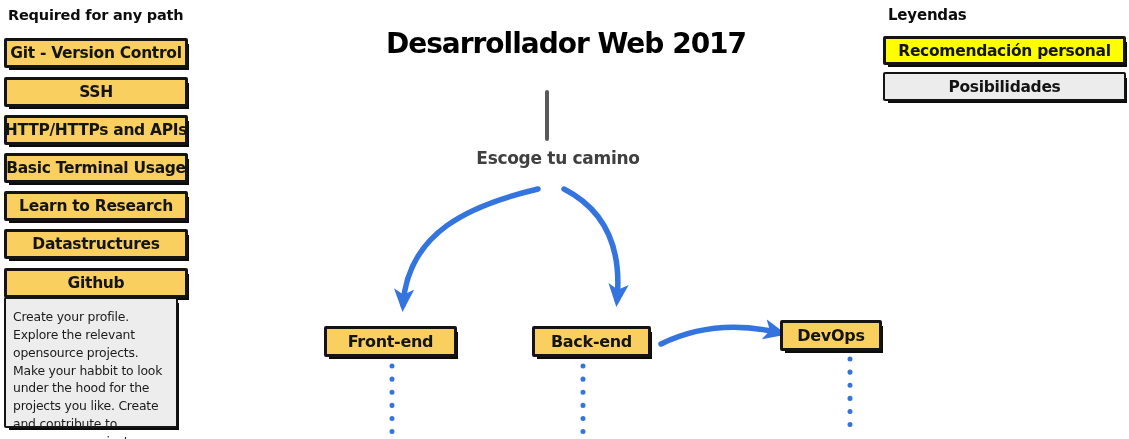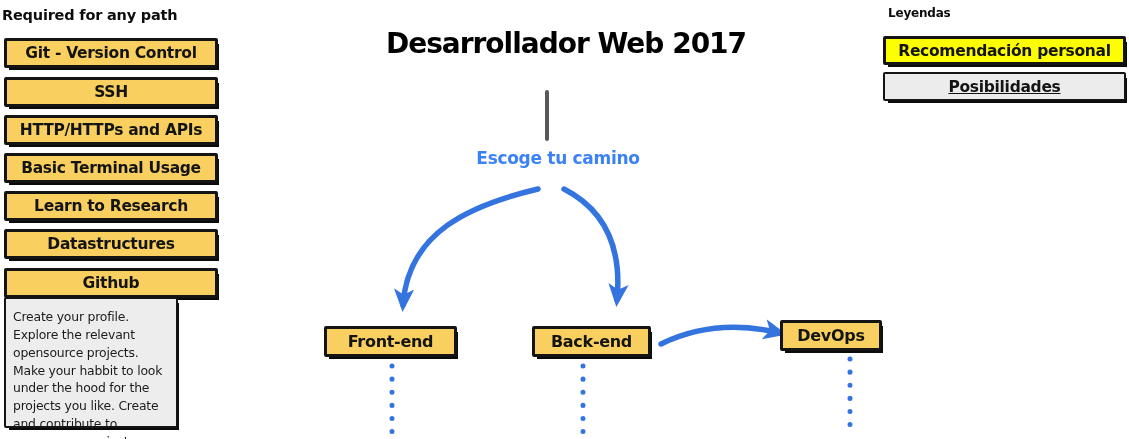--- a/index.html
+++ b/index.html
@@ -28,24 +28,24 @@
     display: flex;
     align-items: center;
     justify-content: center;
     font-weight: bold;
     font-size: 15.5px;
     letter-spacing: -0.3px;
     box-shadow: 3px 4px 0 -2px #0b0b0b;
     white-space: nowrap;
   }
   .yellow { background: #f9d05f; }
-  .sidebar-box { left: 4px; width: 214px; height: 30px; text-align: right; }
+  .sidebar-box { left: 4px; width: 184px; height: 30px; text-align: right; }
   .legend-box { left: 883px; width: 243px; height: 29px; }
   .legend-yellow { background: #fdff00; }
-  .legend-gray  { background: #ececec; text-decoration: underline; }
+  .legend-gray  { background: #ececec; }
   .legend-tan   { background: #fadc9a; }
   .note-box {
     position: absolute;
     left: 4px; top: 297px;
     width: 174px; height: 131px;
     background: #ededed;
     border: 2.5px solid #141414;
     border-radius: 2px;
     padding: 9px 7px;
     font-size: 12.4px;
@@ -72,39 +72,39 @@
     border-radius: 2px;
   }
   .flow-prompt {
     position: absolute;
     left: 453px; top: 148px;
     width: 210px;
     text-align: center;
     font-weight: bold;
     font-size: 17px;
     letter-spacing: -0.3px;
-    color: #3b82f6;
+    color: #404040;
   }
   .node { height: 31px; font-size: 16px; }
   .node-frontend { left: 324px; top: 326px; width: 133px; }
   .node-backend  { left: 532px; top: 326px; width: 119px; }
   .node-devops   { left: 780px; top: 320px; width: 102px; }
   svg.overlay {
     position: absolute;
     left: 0; top: 0;
     width: 1129px; height: 439px;
     pointer-events: none;
   }
 </style>
 </head>
 <body>
 
 <div class="canvas">
 
-  <div class="heading" style="left:2px; top:7px;">Required for any path</div>
+  <div class="heading" style="left:8px; top:7px;">Required for any path</div>
 
   <div class="box yellow sidebar-box" style="top:38px">Git - Version Control</div>
   <div class="box yellow sidebar-box" style="top:77px">SSH</div>
   <div class="box yellow sidebar-box" style="top:115px">HTTP/HTTPs and APIs</div>
   <div class="box yellow sidebar-box" style="top:153px">Basic Terminal Usage</div>
   <div class="box yellow sidebar-box" style="top:191px">Learn to Research</div>
   <div class="box yellow sidebar-box" style="top:229px">Datastructures</div>
   <div class="box yellow sidebar-box" style="top:268px">Github</div>
 
   <div class="note-box">Create your profile. Explore the relevant opensource projects. Make your habbit to look under the hood for the projects you like. Create and contribute to opensource projects.</div>
@@ -124,17 +124,17 @@
     <path d="M 661 344 C 698 326, 738 323, 780 333" fill="none" stroke="#3474df" stroke-width="5.5" stroke-linecap="round" marker-end="url(#arrowhead)"></path>
     <path d="M 392 366 L 392 437" fill="none" stroke="#3474df" stroke-width="5" stroke-linecap="round" stroke-dasharray="0.1 13"></path>
     <path d="M 583 366 L 583 437" fill="none" stroke="#3474df" stroke-width="5" stroke-linecap="round" stroke-dasharray="0.1 13"></path>
     <path d="M 850 359 L 850 437" fill="none" stroke="#3474df" stroke-width="5" stroke-linecap="round" stroke-dasharray="0.1 13"></path>
   </svg>
 
   <div class="box yellow node node-frontend">Front-end</div>
   <div class="box yellow node node-backend">Back-end</div>
   <div class="box yellow node node-devops">DevOps</div>
 
-  <div class="heading" style="left:888px; top:6px; font-size:12px;">Leyendas</div>
+  <div class="heading" style="left:888px; top:6px; font-size:15px;">Leyendas</div>
   <div class="box legend-box legend-yellow" style="top:36px">Recomendación personal</div>
   <div class="box legend-box legend-gray" style="top:72px; border-width:2.5px;">Posibilidades</div>
 
 </div>
 
 </body></html>

